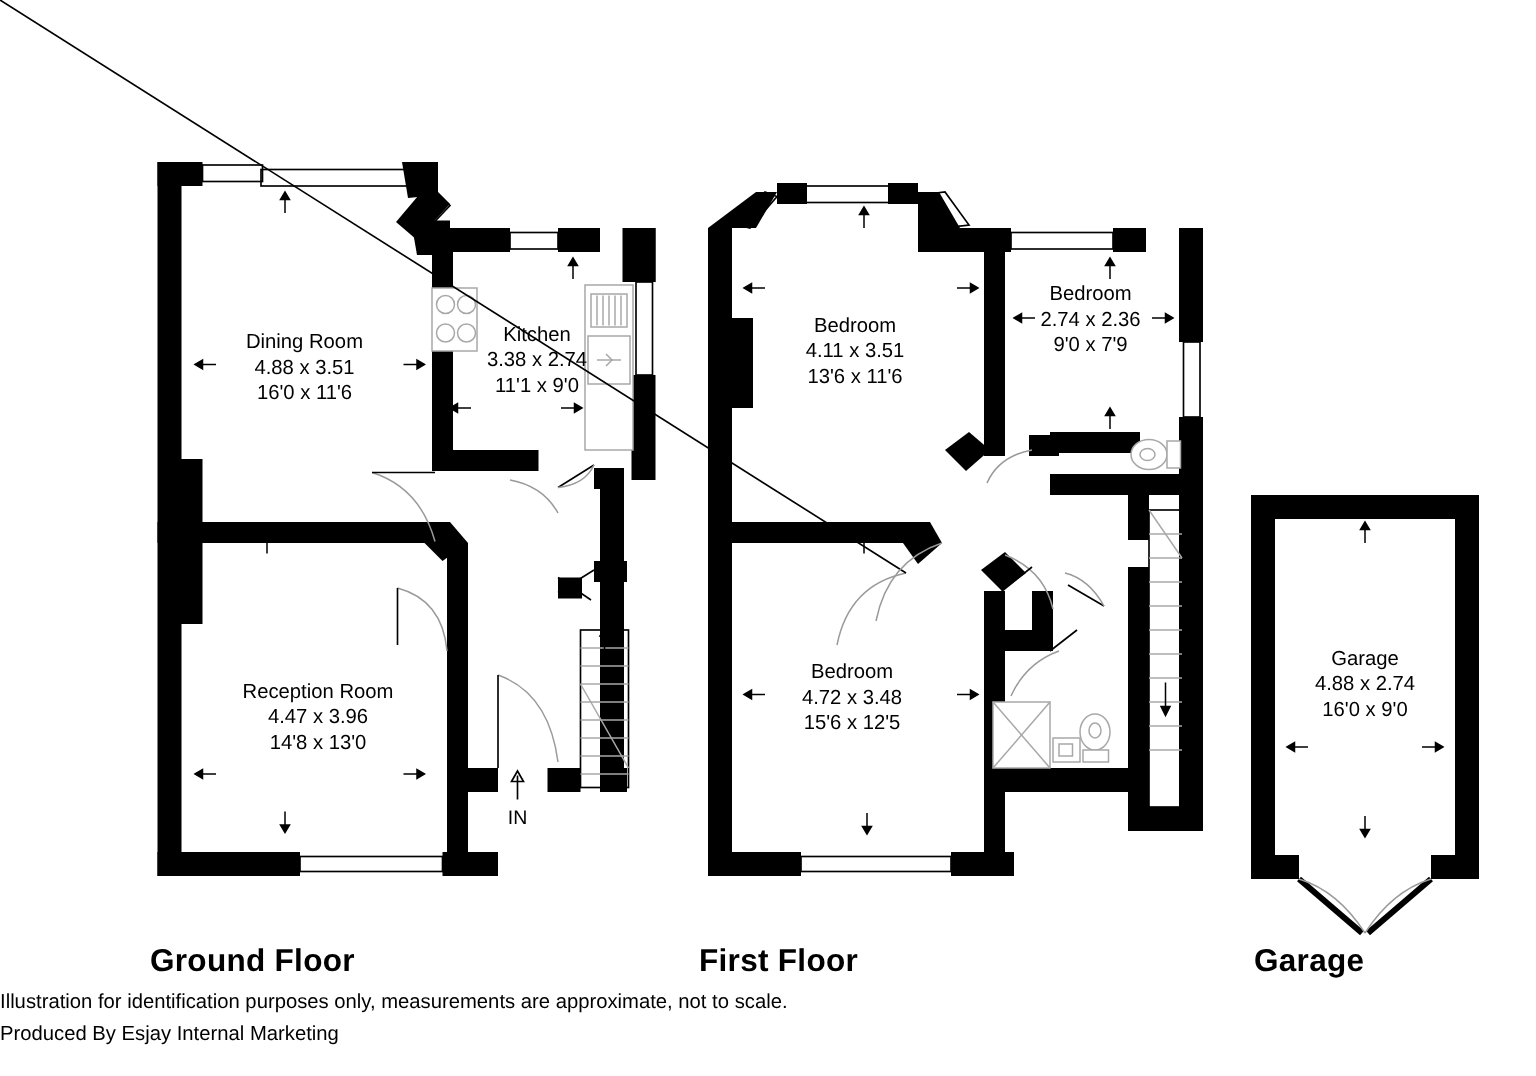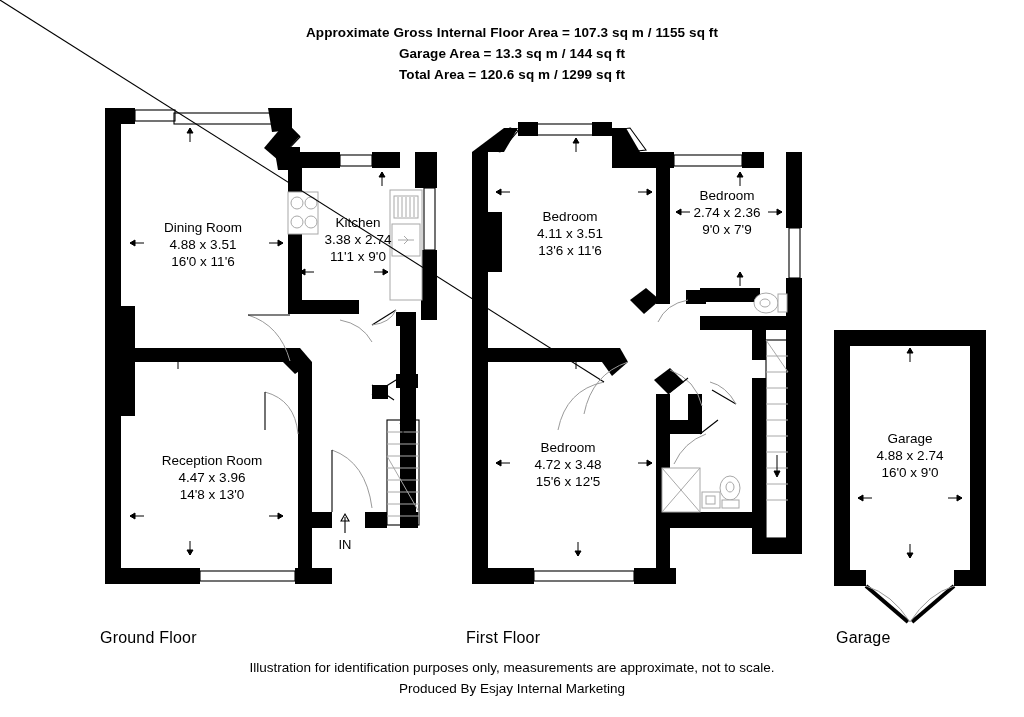--- a/index.html
+++ b/index.html
@@ -29,35 +29,35 @@
     text-align: center;
   }
   .header-line {
     font-size: 13.5px;
     font-weight: bold;
     line-height: 21px;
     letter-spacing: 0.1px;
   }
   .floor-title {
     position: absolute;
-    font-size: 16px;
-    font-weight: normal;
+    font-size: 21px;
+    font-weight: bold;
     letter-spacing: 0.2px;
     white-space: nowrap;
   }
   #title-ground { left: 100px; top: 629px; }
   #title-first  { left: 466px; top: 629px; }
   #title-garage { left: 836px; top: 629px; }
 
   .footer-block {
     position: absolute;
     left: 0;
     top: 657px;
     width: 1024px;
-    text-align: center;
+    text-align: left;
   }
   .footer-line {
     font-size: 13.5px;
     line-height: 21px;
   }
   svg.plan-svg {
     position: absolute;
     left: 0;
     top: 0;
     width: 1024px;
@@ -80,25 +80,20 @@
     font-size: 13px;
     text-anchor: middle;
     fill: #000000;
   }
 </style>
 </head>
 <body>
 
 <div id="plan-root">
 
-  <div class="header-block">
-    <div class="header-line">Approximate Gross Internal Floor Area = 107.3 sq m / 1155 sq ft</div>
-    <div class="header-line">Garage Area = 13.3 sq m / 144 sq ft</div>
-    <div class="header-line">Total Area = 120.6 sq m / 1299 sq ft</div>
-  </div>
 
   <svg class="plan-svg" viewBox="0 0 1024 717">
 
     <g>
 
       <g>
 
         <rect class="wall" x="105" y="108" width="16" height="198"></rect>
 
         <rect class="wall" x="105" y="306" width="30" height="110"></rect>

